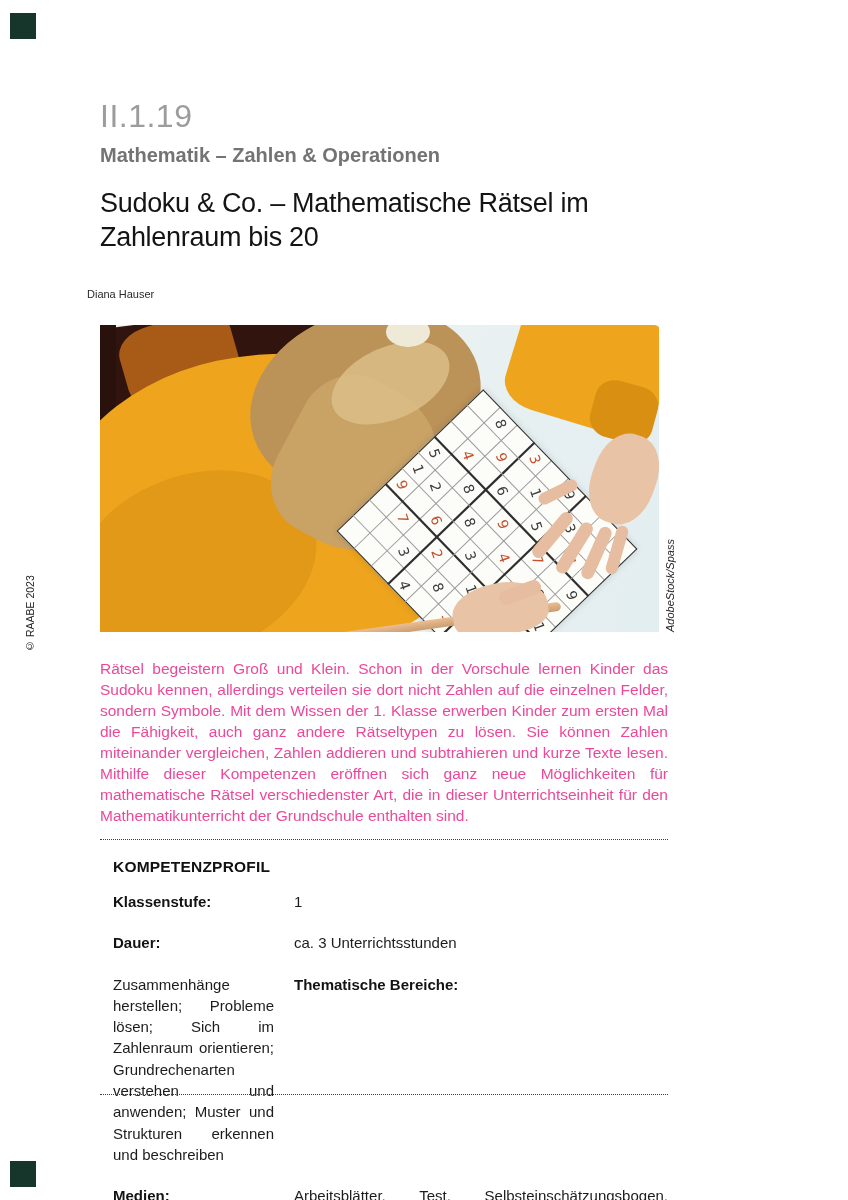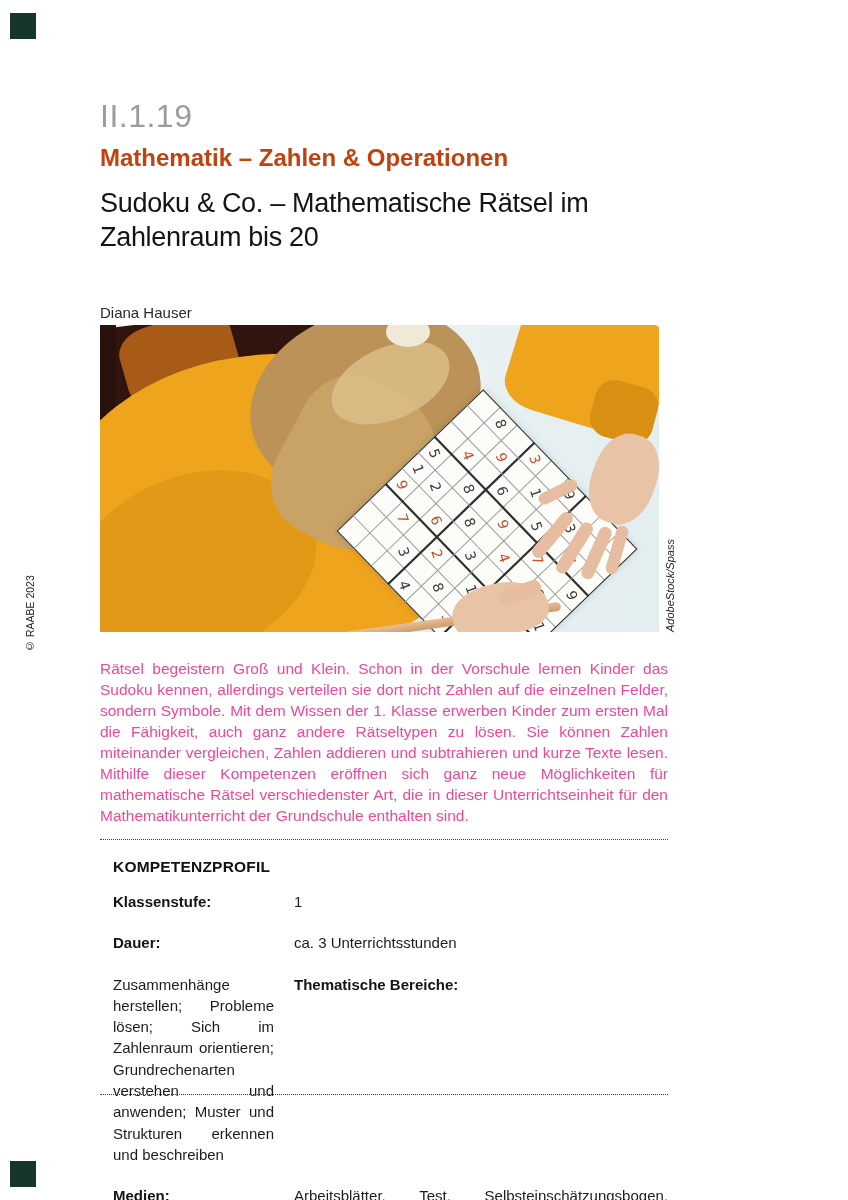--- a/index.html
+++ b/index.html
@@ -3,24 +3,24 @@
 <meta charset="utf-8">
 <style>
   html,body{margin:0;padding:0;background:#fff;}
   .page{position:relative;width:848px;height:1200px;background:#ffffff;overflow:hidden;
         font-family:"Liberation Sans",sans-serif;color:#1f1f1f;}
   .corner-mark{position:absolute;left:10px;width:26px;height:26px;background:#16362c;}
   .corner-mark.top{top:13px;}
   .corner-mark.bottom{top:1161px;}
   .unit-code{position:absolute;left:100px;top:98px;font-size:32px;color:#9c9c9c;
              letter-spacing:.5px;font-weight:400;}
-  .series-heading{position:absolute;left:100px;top:144px;font-size:24px;font-weight:700;color:#c2410c;}
+  .series-heading{position:absolute;left:100px;top:144px;font-size:20px;font-weight:700;color:#737373;}
   .unit-title{position:absolute;left:100px;top:186px;font-size:27px;font-weight:400;
               line-height:34px;letter-spacing:-.3px;color:#141414;width:600px;}
-  .author{position:absolute;left:100px;top:288px;font-size:15px;color:#2a2a2a;margin-top:16px;}
+  .author{position:absolute;left:87px;top:288px;font-size:11px;color:#2a2a2a;}
 
   
   .photo{position:absolute;left:100px;top:325px;width:559px;height:307px;overflow:hidden;
          background:linear-gradient(100deg,#edf3f0 30%,#e9f1f1 60%,#e3eef1 100%);}
   .photo .shape{position:absolute;}
   .chair-dark{left:-8px;top:-10px;width:255px;height:135px;background:#30140d;
               border-radius:0 0 55% 35%;transform:rotate(-7deg);}
   .chair-edge{left:-4px;top:0;width:20px;height:300px;background:#2a120c;border-radius:0 0 40% 0;}
   .chair-accent{left:22px;top:-6px;width:115px;height:80px;background:#a85a17;
                 border-radius:30%;transform:rotate(-16deg);}

